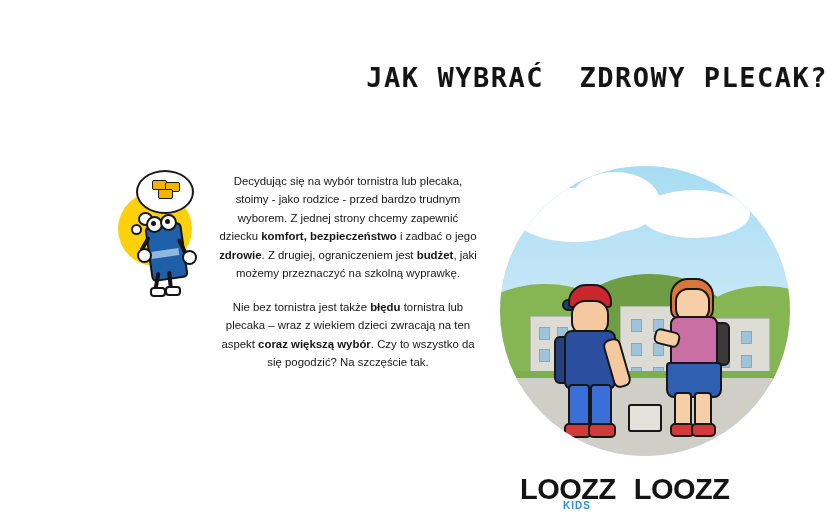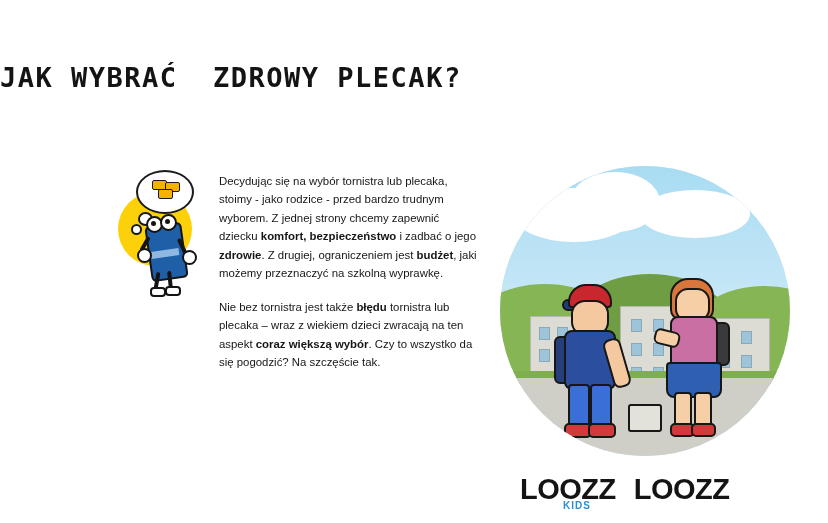--- a/index.html
+++ b/index.html
@@ -22,39 +22,39 @@
     height: 523px;
     background: #ffffff;
   }
 
   
   .title {
     position: absolute;
     top: 62px;
     left: 0;
     width: 828px;
-    text-align: left;
+    text-align: right;
     font-family: "DejaVu Sans Mono", "Liberation Mono", monospace;
     font-weight: bold;
     font-size: 27px;
     letter-spacing: 1.5px;
     color: #141414;
     white-space: pre;
   }
 
   
   .text-col {
     position: absolute;
     left: 219px;
     top: 172px;
     width: 258px;
     font-size: 11.4px;
     line-height: 1.62;
     color: #161616;
-    text-align: left;
+    text-align: center;
   }
   .para { margin: 0 0 15px 0; }
   .para:last-child { margin-bottom: 0; }
   .b { font-weight: bold; }
 
   
   .mascot {
     position: absolute;
     left: 110px;
     top: 168px;

